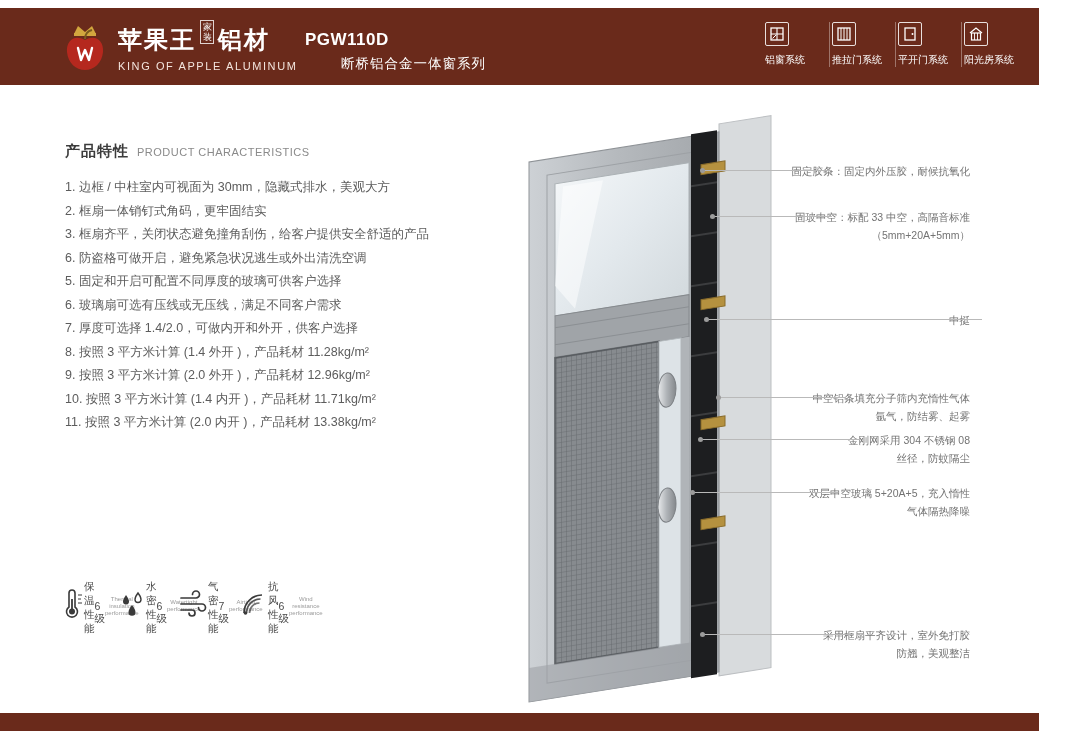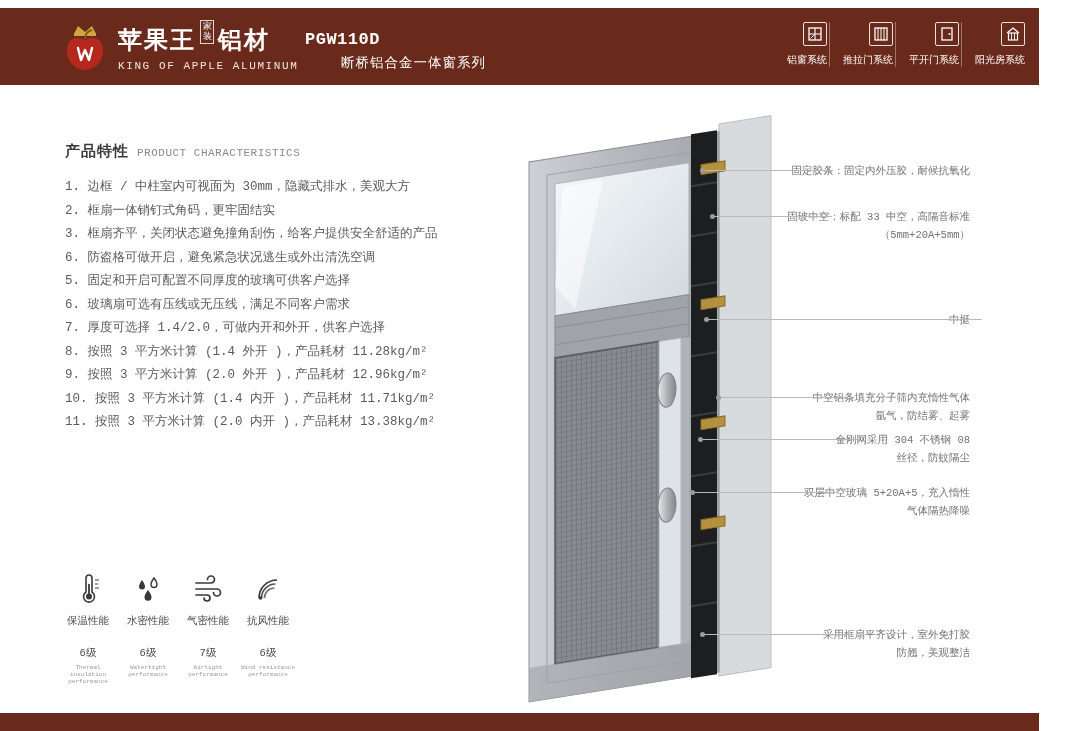--- a/index.html
+++ b/index.html
@@ -1,51 +1,51 @@
 <!DOCTYPE html>
 <html><head>
 <meta charset="utf-8">
 <style>
   * { margin:0; padding:0; box-sizing:border-box; }
   body { background:#fff; font-family:"Liberation Sans","DejaVu Sans",sans-serif; }
-  #canvas { position:relative; width:1039px; height:731px; background:#fff; overflow:hidden;font-family:Liberation Mono, monospace; }
+  #canvas { position:relative; width:1039px; height:731px; background:#fff; overflow:hidden; }
 
   
   .header { position:absolute; left:0; top:8px; width:1079px; height:77px; background:#6a2a1b; display:flex; align-items:center; }
   .logo-wrap { position:absolute; left:62px; top:12px; display:flex; align-items:center; }
   .logo-mark { width:46px; height:52px; margin-right:10px; }
   .brand-block { color:#fff; }
   .brand-line { display:flex; align-items:flex-end; }
   .brand-cn { font-size:24px; font-weight:bold; letter-spacing:2px; }
   .brand-tag { font-size:9px; border:1px solid rgba(255,255,255,.8); padding:1px 2px; margin:0 4px 12px 4px; line-height:10px; width:14px; text-align:center; }
   .brand-en { font-size:11px; letter-spacing:1.6px; margin-top:4px; color:#f3e4dd; }
   .title-block { position:absolute; left:305px; top:22px; color:#fff; }
   .model { font-size:17px; font-weight:bold; letter-spacing:.5px; }
   .series { font-size:13.5px; margin-top:5px; letter-spacing:1px;margin-left:36px; }
   .nav { position:absolute; right:52px; top:14px; display:flex; }
-  .nav-item { width:66px; display:flex; flex-direction:column; align-items:flex-end; cursor:pointer; padding:0 2px; }
+  .nav-item { width:66px; display:flex; flex-direction:column; align-items:flex-start; cursor:pointer; padding:0 2px; }
   .nav-item + .nav-item { border-left:1px solid rgba(255,255,255,.35); }
   .nav-icon { width:24px; height:24px; border:1px solid rgba(255,255,255,.85); border-radius:2px; display:flex; align-items:center; justify-content:center; }
   .nav-label { margin-top:7px; font-size:10px; color:#fff; white-space:nowrap; }
 
   
   .footer { position:absolute; left:0; top:713px; width:1079px; height:18px; background:#6a2a1b; }
 
   
   .section-title { position:absolute; left:65px; top:142px; display:flex; align-items:baseline; }
   .st-cn { font-size:15px; font-weight:bold; color:#3c3c3c; letter-spacing:1px; }
   .st-en { font-size:11px; color:#8a8a8a; margin-left:8px; letter-spacing:.5px; }
 
   
   .features { position:absolute; left:65px; top:176px; width:430px; }
   .feature { font-size:12.5px; color:#5c5c5c; line-height:23.5px; white-space:nowrap; }
 
   
   .perf-row { position:absolute; left:58px; top:572px; display:flex; }
-  .perf { width:60px; display:flex; flex-direction:column; align-items:center; }
+  .perf { width:60px; display:flex; flex-direction:row; align-items:center; }
   .perf-icon { width:34px; height:34px; display:flex; align-items:center; justify-content:center; }
   .perf-name { font-size:10.5px; color:#4a4a4a; margin-top:8px; }
   .perf-grade { font-size:10.5px; color:#4a4a4a; margin-top:18px; }
   .perf-en { font-size:6px; color:#9a9a9a; margin-top:4px; text-align:center; line-height:7px; }
 
   
   .annotation { position:absolute; right:69px; text-align:right; font-size:10.5px; color:#737373; line-height:18px; }
   .leader { position:absolute; height:1px; background:#b9b9b9; }
   .leader::before { content:''; position:absolute; left:-2px; top:-2px; width:5px; height:5px; border-radius:50%; background:#9c9c9c; }
 

